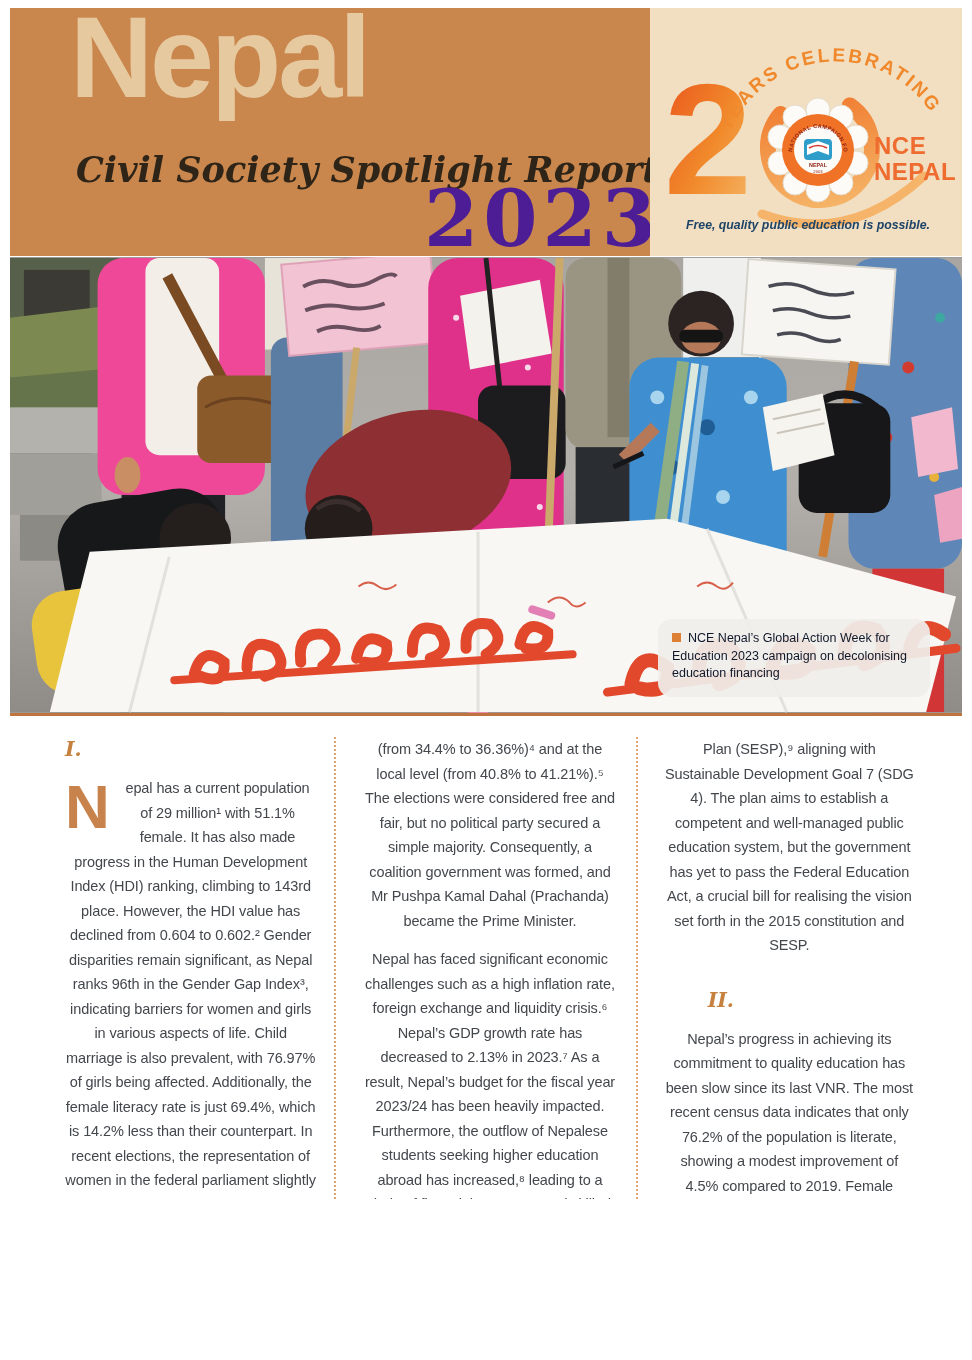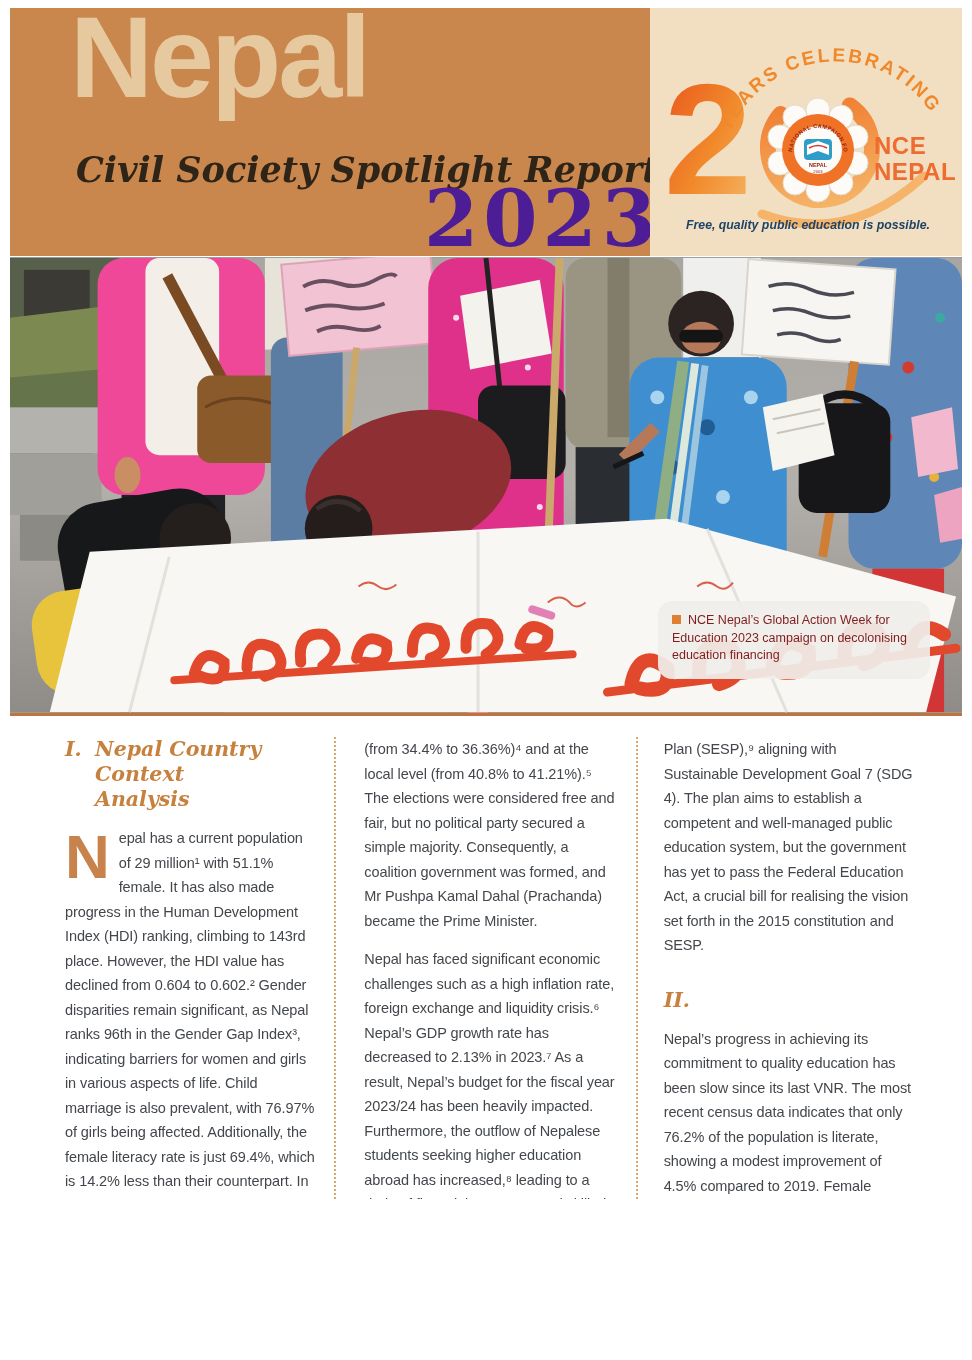--- a/index.html
+++ b/index.html
@@ -12,39 +12,39 @@
   .hdr-title{position:absolute;left:60px;top:-14px;font-size:115px;font-weight:bold;
              letter-spacing:-3px;color:#e7c9a0;line-height:1.1;}
   .hdr-sub{position:absolute;left:66px;top:140px;font-family:"DejaVu Serif","Liberation Serif",serif;
            font-style:italic;font-weight:600;font-size:35px;line-height:44px;color:#2e2418;}
   .hdr-year{position:absolute;left:414px;top:172px;font-family:"DejaVu Serif","Liberation Serif",serif;
             font-weight:bold;font-size:78px;letter-spacing:5px;color:#4c1d95;line-height:1;}
 
   
   .photo{position:absolute;left:10px;top:257px;width:952px;height:456px;overflow:hidden;background:#9e9b96;}
   .photo svg{display:block;}
-  .caption-box{position:absolute;left:648px;top:344px;width:272px;min-height:78px;
+  .caption-box{position:absolute;left:648px;top:362px;width:272px;min-height:78px;
                background:rgba(240,238,233,0.93);border-radius:14px;padding:11px 14px;
-               font-size:12.5px;line-height:1.4;color:#7f1d1d;box-sizing:border-box;}
+               font-size:12.5px;line-height:1.4;color:#0f172a;box-sizing:border-box;}
   .caption-bullet{display:inline-block;width:9px;height:9px;background:#dd8033;margin-right:7px;}
   .photo-rule{position:absolute;left:10px;top:713px;width:952px;height:3px;background:#bf7440;}
 
   
   .columns{position:absolute;left:65px;top:737px;width:850px;display:grid;
            grid-template-columns:1fr 1fr 1fr;column-gap:48px;}
   .divider{position:absolute;top:737px;height:566px;border-left:2px dotted #dfa46c;width:0;}
   .div1{left:334px;} .div2{left:636px;}
 
   .sec-head{display:flex;margin:0 0 14px 0;font-family:"DejaVu Serif","Liberation Serif",serif;
             font-style:italic;font-weight:bold;font-size:20.5px;line-height:25px;color:#c6813e;}
   .sec-head .sec-num{width:30px;flex:none;}
-  .body-p{margin:0 0 14px 0;font-size:14.5px;line-height:24.5px;color:#43474c;letter-spacing:-0.1px;}
+  .body-p{margin:0 0 14px 0;font-size:14.5px;line-height:24.5px;color:#43474c;letter-spacing:-0.1px;text-align:center;}
   .dropcap{float:left;font-size:62px;line-height:50px;color:#c8834c;font-weight:bold;
            margin:6px 9px 0 0;}
-  .sec-head-2{margin-top:30px;}
+  .sec-head-2{margin-top:30px;margin-left:44px;}
 
   .fn-block{margin-top:2px;}
   .fn-rule{width:112px;height:2px;background:#2f2f2f;margin:2px 0 5px 0;}
 
   
   .logo-svg text{font-family:"Liberation Sans","DejaVu Sans",sans-serif;}
 </style>
 </head>
 <body>
 
@@ -297,24 +297,20 @@
   <div class="photo-rule"></div>
 
   <div class="divider div1"></div>
   <div class="divider div2"></div>
 
   <div class="columns">
 
     <div class="col">
       <h2 class="sec-head">
         <span class="sec-num">I.</span>
-        <span class="sec-title">
-          <span>Nepal Country Context</span><br>
-          <span>Analysis</span>
-        </span>
       </h2>
       <p class="body-p"><span class="dropcap">N</span><span>epal has a current population of 29 million¹ with 51.1% female. It has also made progress in the Human Development Index (HDI) ranking, climbing to 143rd place. However, the HDI value has declined from 0.604 to 0.602.² Gender disparities remain significant, as Nepal ranks 96th in the Gender Gap Index³, indicating barriers for women and girls in various aspects of life. Child marriage is also prevalent, with 76.97% of girls being affected. Additionally, the female literacy rate is just 69.4%, which is 14.2% less than their counterpart. In recent elections, the representation of women in the federal parliament slightly decreased (from 33.5% to 33.09%), while there were slight increases in their representation in provincial assemblies</span></p>
       <div class="fn-block">
         <div class="fn-rule"></div>
 
       </div>
     </div>
 
     <div class="col">
       <p class="body-p">(from 34.4% to 36.36%)⁴ and at the local level (from 40.8% to 41.21%).⁵ The elections were considered free and fair, but no political party secured a simple majority. Consequently, a coalition government was formed, and Mr Pushpa Kamal Dahal (Prachanda) became the Prime Minister.</p>

